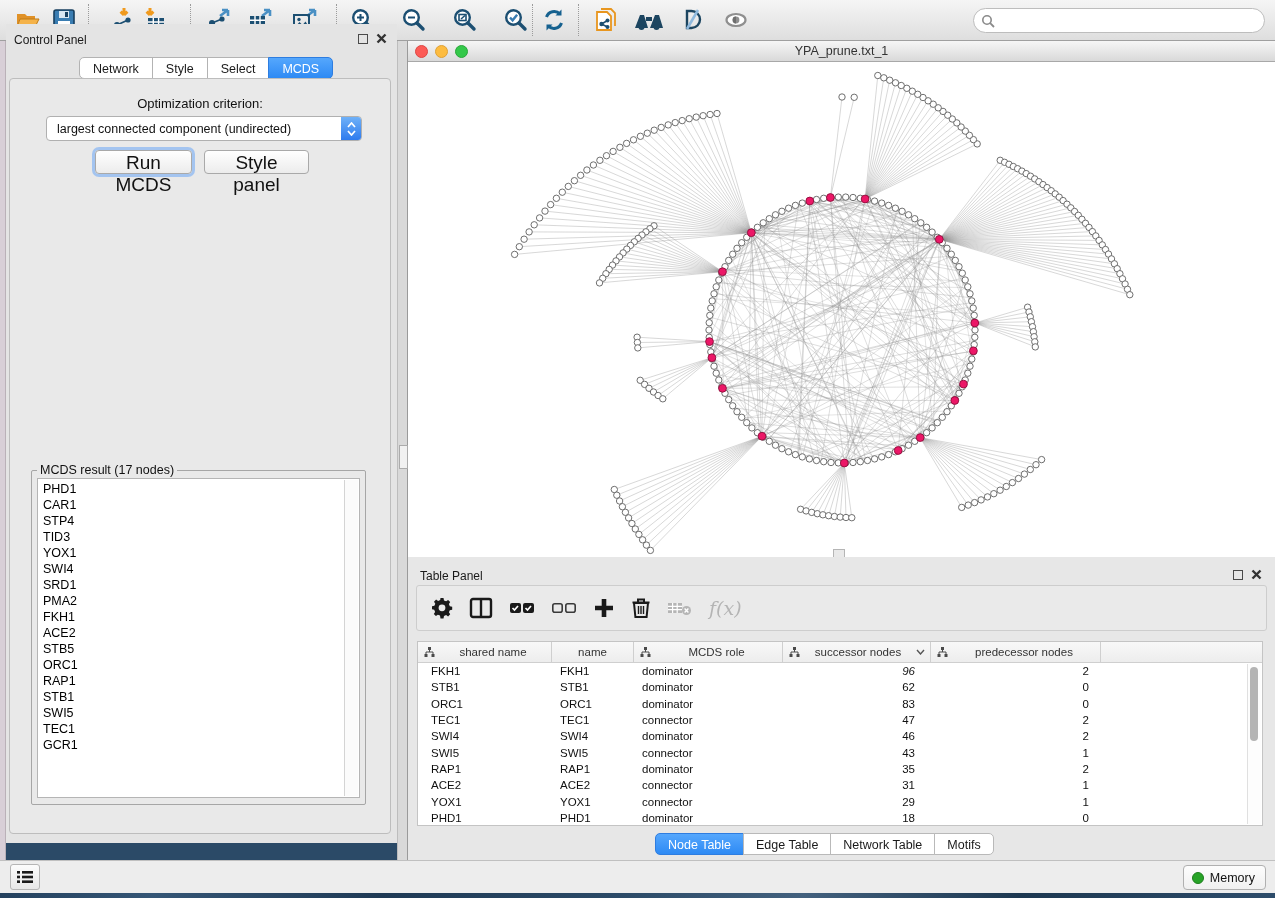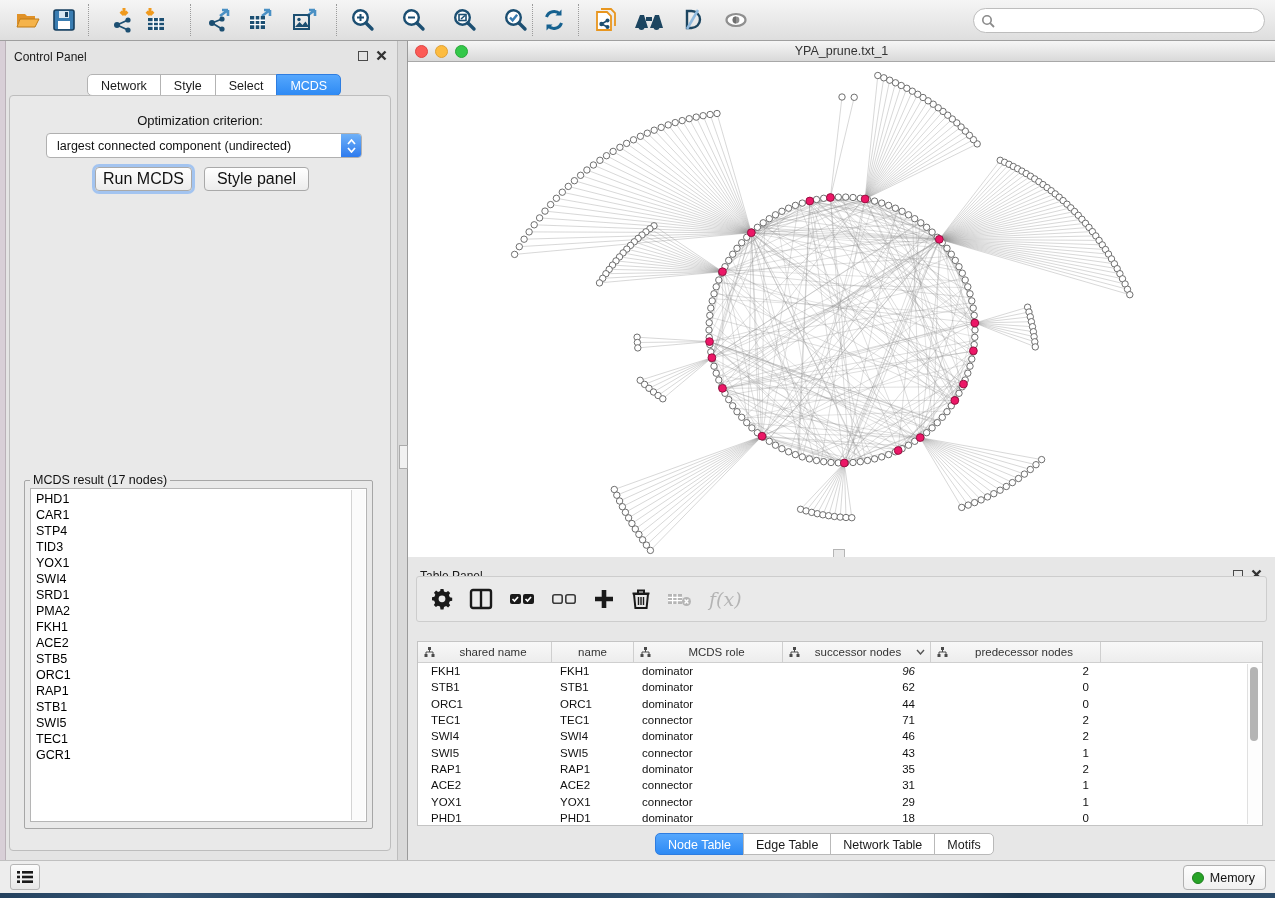--- a/index.html
+++ b/index.html
@@ -18,50 +18,50 @@
   #searchbox svg{margin-left:7px;flex:none;}
   #searchbox input{flex:1;border:none;outline:none;background:transparent;height:20px;
     font-family:"Liberation Sans",sans-serif;font-size:12px;padding:0 8px 0 4px;}
 
   
   #left-strip{left:0;top:41px;width:6px;height:852px;background:#d8cfd7;border-right:1px solid #bab1b8;box-sizing:border-box;}
   #desktop-bottom{left:0;top:893px;width:1275px;height:5px;
     background:linear-gradient(90deg,#24415e,#355676 12%,#1f3a55 30%,#2b4a67 48%,#43617e 63%,#1d3851 80%,#2d4c6a);}
 
   
-  #control-panel{left:6px;top:41px;width:391px;height:819px;background:#e4e4e4;box-sizing:border-box;}
+  #control-panel{left:6px;top:24px;width:391px;height:819px;background:#e4e4e4;box-sizing:border-box;}
   .panel-title{font-size:12px;color:#1a1a1a;}
   .float-btn{width:10px;height:10px;border:1.4px solid #4a4a4a;display:inline-block;box-sizing:border-box;}
   .close-btn svg{display:block;}
   #cp-header{position:absolute;left:0;top:0;right:0;height:30px;}
   #cp-header .panel-title{position:absolute;left:8px;top:9px;}
   #cp-float{position:absolute;right:29px;top:10px;}
   #cp-close{position:absolute;right:10px;top:9px;}
 
   #cp-tabs{position:absolute;left:73px;top:33px;height:22px;display:flex;}
   .cp-tab{height:22px;line-height:22px;padding:0 13px;background:#fff;border:1px solid #b3b3b3;
     margin-left:-1px;font-size:12.5px;color:#1a1a1a;box-sizing:border-box;cursor:pointer;}
-  .cp-tab:first-child{border-radius:5px 0 0 5px;margin-left:8px;}
+  .cp-tab:first-child{border-radius:5px 0 0 5px;margin-left:0;}
   .cp-tab:last-child{border-radius:0 5px 5px 0;}
   .cp-tab.active{background:linear-gradient(#55a7fd,#2e8af4);border-color:#2e7de0;color:#fff;}
 
   #cp-content{position:absolute;left:3px;right:6px;top:54px;bottom:9px;background:#e9e9e9;
     border:1px solid #bdbdbd;border-radius:4px;}
   #opt-label{position:absolute;left:0;right:0;top:17px;text-align:center;font-size:13px;color:#111;}
   #combo{position:absolute;left:36px;top:37px;width:316px;height:25px;background:#fff;
     border:1px solid #b0b0b0;border-radius:4px;box-sizing:border-box;display:flex;align-items:center;cursor:pointer;}
   #combo .combo-text{flex:1;font-size:12.5px;color:#111;padding-left:10px;white-space:nowrap;overflow:hidden;}
   #combo .stepper{flex:none;width:20px;height:23px;border-radius:0 3px 3px 0;
     background:linear-gradient(#6fb1f8,#2e7bee);display:flex;flex-direction:column;align-items:center;justify-content:center;gap:2px;}
   .btn{position:absolute;top:71px;height:24px;background:linear-gradient(#ffffff,#ececec);
-    border:1px solid #a9a9a9;border-radius:4px;font-family:"Liberation Sans",sans-serif;font-size:16px;color:#111;cursor:pointer;}
+    border:1px solid #a9a9a9;border-radius:4px;font-family:"Liberation Sans",sans-serif;font-size:19px;color:#111;cursor:pointer;}
   #btn-run{left:85px;width:97px;box-shadow:0 0 0 3px rgba(105,165,245,.55);}
   #btn-close-panel{left:194px;width:105px;}
 
-  #mcds-box{position:absolute;left:6px;right:9px;top:369px;bottom:13px;margin:8px;
+  #mcds-box{position:absolute;left:6px;right:9px;top:369px;bottom:13px;margin:15px;
     border:1px solid #a6a6a6;border-radius:2px;padding:0;}
   #mcds-box legend{font-size:12.5px;color:#111;margin-left:5px;padding:0 3px;}
   #mcds-listwrap{position:absolute;left:5px;right:5px;top:1px;bottom:6px;background:#fff;border:1px solid #b5b5b5;}
   #mcds-list{position:absolute;left:0;top:2px;right:14px;bottom:0;overflow:hidden;}
   .mcds-item{font-size:12.5px;line-height:16px;padding-left:5px;color:#000;}
   #mcds-scroll{position:absolute;top:1px;right:1px;bottom:1px;width:13px;background:#fbfbfb;border-left:1px solid #d4d4d4;}
 
   
   #v-splitter{left:397px;top:41px;width:11px;height:819px;background:#d9d9d9;
     border-left:1px solid #bdbdbd;border-right:1px solid #9a9a9a;box-sizing:border-box;}
@@ -77,21 +77,21 @@
   #tl-yellow{left:27px;background:#fdbc40;border:1px solid #dfa135;}
   #tl-green{left:47px;background:#34c84a;border:1px solid #2aa73a;}
   #net-title{position:absolute;left:0;right:0;top:3px;text-align:center;font-size:12.5px;color:#333;}
   #net-canvas{position:absolute;left:0;top:21px;width:867px;height:495px;background:#fff;}
 
   
   #table-panel{left:408px;top:557px;width:867px;height:303px;background:#e7e7e7;box-sizing:border-box;}
   #tp-header .panel-title{position:absolute;left:12px;top:12px;}
   #tp-float{position:absolute;right:32px;top:13px;}
   #tp-close{position:absolute;right:13px;top:12px;}
-  #tp-toolbar{position:absolute;left:8px;right:8px;top:19px;height:46px;background:#eaeaea;
+  #tp-toolbar{position:absolute;left:8px;right:8px;top:28px;height:46px;background:#eaeaea;
     border:1px solid #cdcdcd;border-radius:3px;box-sizing:border-box;display:flex;align-items:center;}
   .tpbtn{background:none;border:none;padding:0;margin-left:16px;height:30px;display:flex;align-items:center;cursor:pointer;}
   .tpbtn.first{margin-left:14px;}
   .fx-label{font-family:"DejaVu Serif",serif;font-style:italic;font-size:19px;color:#b4b4b4;}
 
   #tp-table{position:absolute;left:9px;top:84px;width:846px;height:185px;border:1px solid #c4c4c4;
     background:#fff;box-sizing:border-box;}
   #thead{position:absolute;left:0;top:0;right:0;height:21px;display:flex;
     background:linear-gradient(#f8f8f8,#ededed);border-bottom:1px solid #cfcfcf;box-sizing:border-box;}
   .th{height:100%;display:flex;align-items:center;border-right:1px solid #cfcfcf;box-sizing:border-box;cursor:pointer;}
@@ -1186,28 +1186,28 @@
           <div class="td td0" style="width: 134px;">STB1</div>
           <div class="td td1" style="width: 82px;">STB1</div>
           <div class="td td2" style="width: 149px;">dominator</div>
           <div class="td td3" style="width: 148px;">62</div>
           <div class="td td4" style="width: 170px;">0</div>
         </div>
         <div class="tr">
           <div class="td td0" style="width: 134px;">ORC1</div>
           <div class="td td1" style="width: 82px;">ORC1</div>
           <div class="td td2" style="width: 149px;">dominator</div>
-          <div class="td td3" style="width: 148px;">44</div>
+          <div class="td td3" style="width: 148px;">83</div>
           <div class="td td4" style="width: 170px;">0</div>
         </div>
         <div class="tr">
           <div class="td td0" style="width: 134px;">TEC1</div>
           <div class="td td1" style="width: 82px;">TEC1</div>
           <div class="td td2" style="width: 149px;">connector</div>
-          <div class="td td3" style="width: 148px;">71</div>
+          <div class="td td3" style="width: 148px;">47</div>
           <div class="td td4" style="width: 170px;">2</div>
         </div>
         <div class="tr">
           <div class="td td0" style="width: 134px;">SWI4</div>
           <div class="td td1" style="width: 82px;">SWI4</div>
           <div class="td td2" style="width: 149px;">dominator</div>
           <div class="td td3" style="width: 148px;">46</div>
           <div class="td td4" style="width: 170px;">2</div>
         </div>
         <div class="tr">

